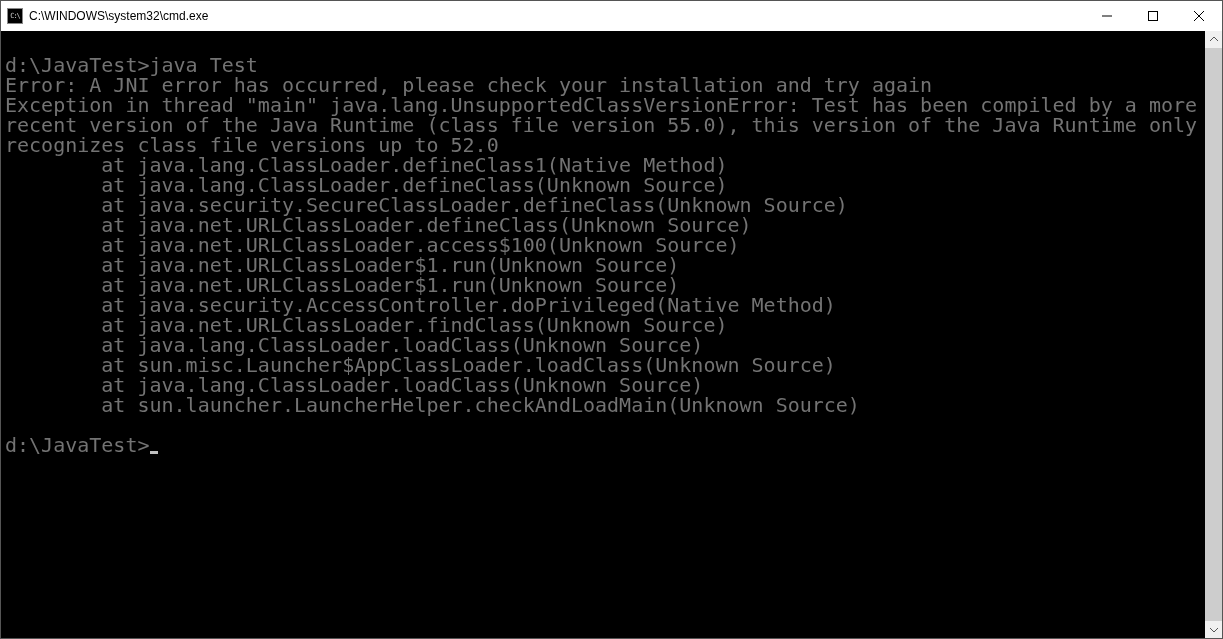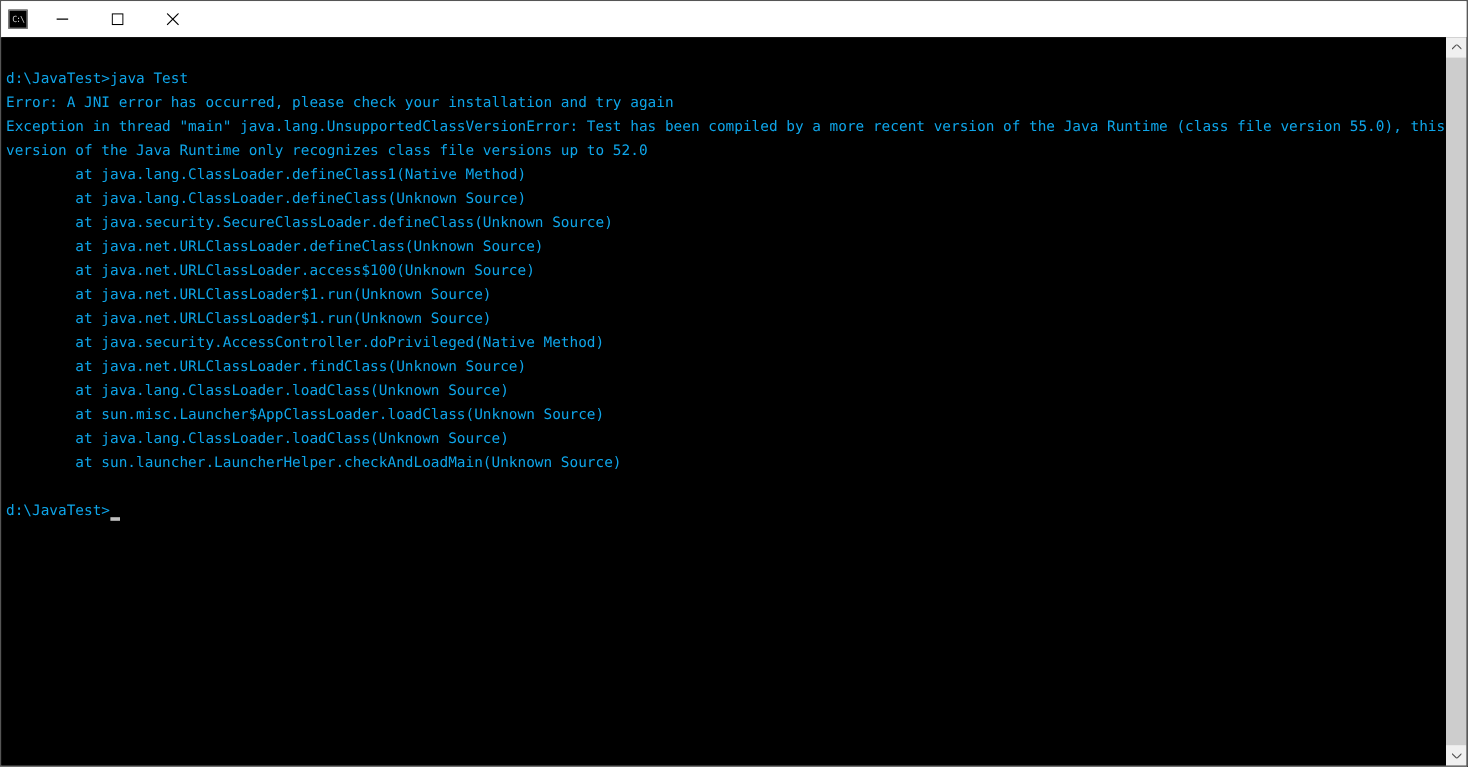--- a/index.html
+++ b/index.html
@@ -65,23 +65,23 @@
     .win-btn svg { display:block; }
     .content-area {
       flex: 1;
       display: flex;
       background: #000;
       overflow: hidden;
     }
     .terminal {
       flex: 1;
       background: #000;
-      color: #0ea5e9;
+      color: #737373;
       font-family: "NSimSun", "SimSun", "Consolas", monospace;
-      font-size: 12px;
+      font-size: 20px;
       line-height: 20px;
       padding: 4px 0 0 4px;
       white-space: pre-wrap;
       word-break: break-all;
       overflow: hidden;
     }
     .terminal .line { display:block; }
     .cursor {
       display: inline-block;
       width: 8px;
@@ -116,20 +116,21 @@
       height: 100%;
       background: #cdcdcd;
     }
   </style>
 </head>
 <body>
 
 <div class="window">
   <div class="titlebar">
     <div class="app-icon">C:\</div>
+    <div class="title-text">C:\WINDOWS\system32\cmd.exe</div>
     <div class="window-controls">
       <div class="win-btn">
         <svg width="10" height="10">
             <line x1="0" y1="5" x2="10" y2="5" stroke="#000" stroke-width="1"></line>
           </svg>
       </div>
       <div class="win-btn">
         <svg width="10" height="10">
             <rect x="0.5" y="0.5" width="9" height="9" fill="none" stroke="#000" stroke-width="1"></rect>
           </svg>

